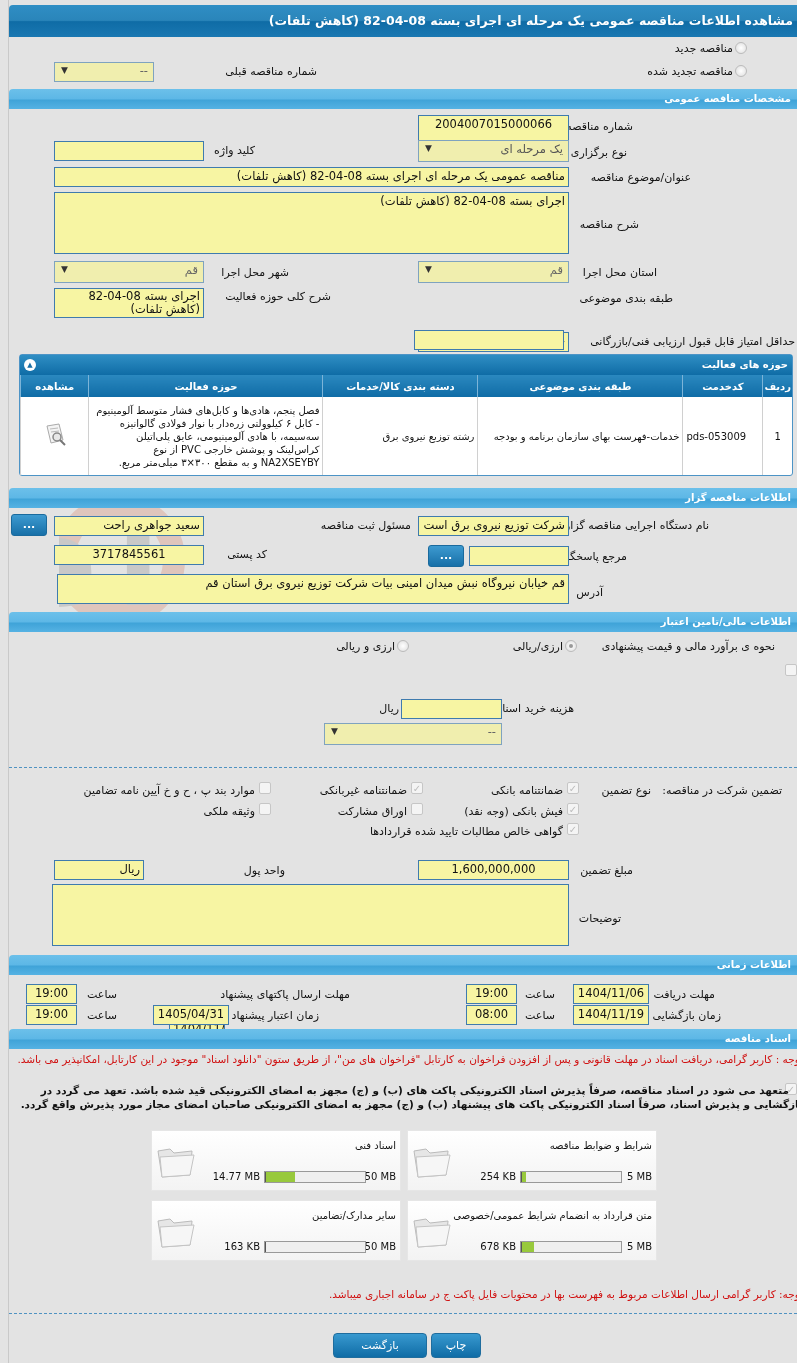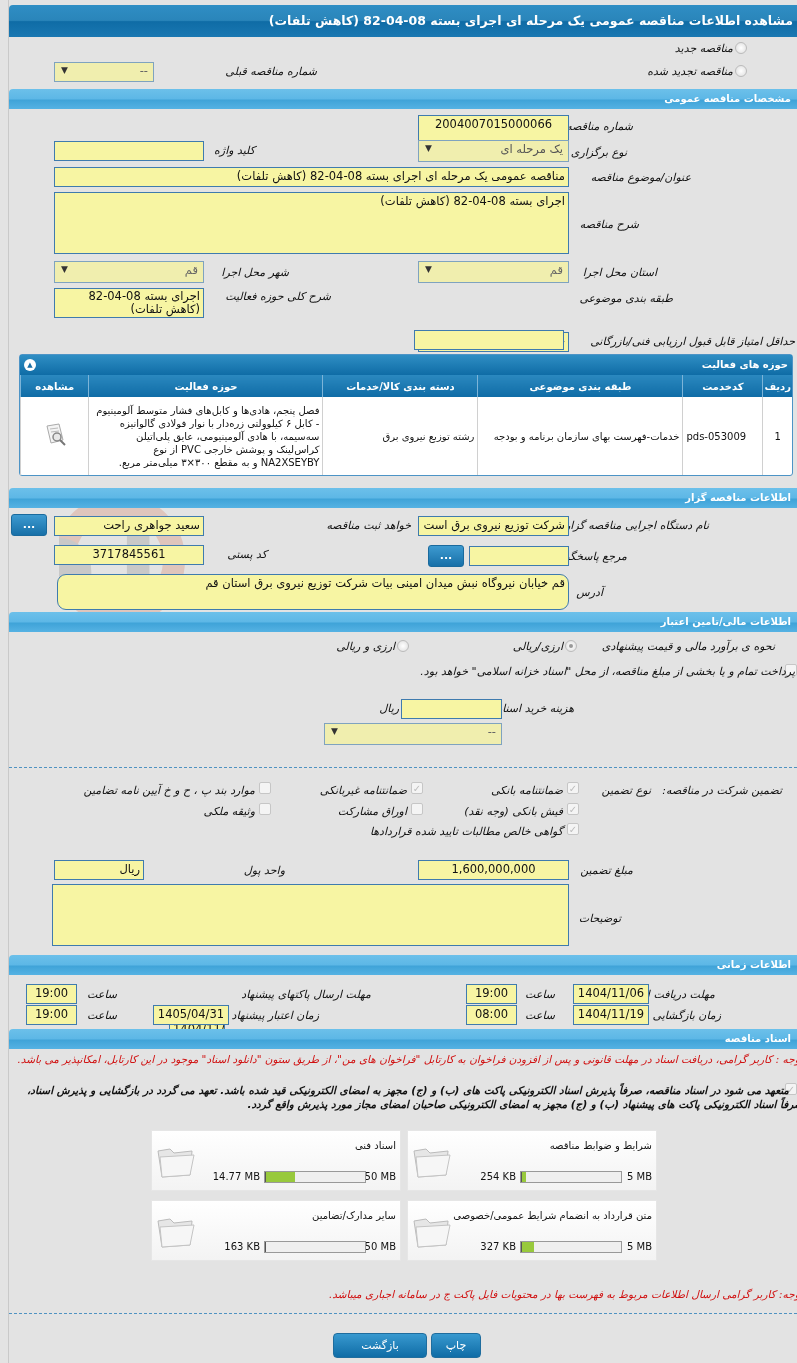--- a/index.html
+++ b/index.html
@@ -17,21 +17,21 @@
     background: linear-gradient(#2f8ec4 0%, #2a85ba 48%, #0f6ca6 52%, #1a78b2 100%);
     border-radius: 4px 0 0 0; color: #fff; font-weight: bold; font-size: 12.5px;
     padding: 8px 4px 0 0; white-space: nowrap;
   }
   .sechead {
     position: absolute; left: 0; right: 0; height: 20px;
     background: linear-gradient(#6cc0ea 0%, #5db7e6 50%, #3fa3d8 55%, #55b2e3 100%);
     border-radius: 4px 0 0 0; color: #fff; font-weight: bold; font-size: 10px;
     padding: 4px 6px 0 0; white-space: nowrap;
   }
-  .lbl { position: absolute; white-space: nowrap; font-size: 11px; color: #111; font-style: italic; }
+  .lbl { position: absolute; white-space: nowrap; font-size: 11px; color: #111; }
   .field {
     position: absolute; background: #f7f5a3; border: 1px solid #3f7bae;
     font-size: 11.5px; padding: 1px 3px; white-space: nowrap; overflow: hidden; color: #111;
   }
   .field.ltr { direction: ltr; text-align: center; }
   .field.rightnum { direction: ltr; text-align: center; }
   .select {
     position: absolute; background: #f0eeae; border: 1px solid #7fa3bf;
     font-size: 11.5px; padding: 1px 5px; color: #666;
   }
@@ -164,43 +164,42 @@
           </td>
         </tr>
       </tbody>
     </table>
   </div>
 
   <div class="sechead" style="top:488px;">اطلاعات مناقصه گزار</div>
 
   <div class="lbl" style="right:88px; top:519px;">نام دستگاه اجرایی مناقصه گزار</div>
   <div class="field" style="right:228px; top:516px; width:151px; height:20px;">شرکت توزیع نیروی برق است</div>
-  <div class="lbl" style="right:386px; top:519px;">خواهد ثبت مناقصه</div>
+  <div class="lbl" style="right:386px; top:519px;">مسئول ثبت مناقصه</div>
   <div class="field" style="left:45px; top:516px; width:150px; height:20px;">سعید جواهری راحت</div>
   <div class="btn-dots" style="left:2px; top:514px;">...</div>
 
   <div class="lbl" style="right:170px; top:550px;">مرجع پاسخگویی</div>
   <div class="field" style="right:228px; top:546px; width:100px; height:20px;"></div>
   <div class="btn-dots" style="right:333px; top:545px;">...</div>
   <div class="lbl" style="right:530px; top:548px;">کد پستی</div>
   <div class="field rightnum" style="left:45px; top:545px; width:150px; height:20px;">3717845561</div>
 
   <div class="lbl" style="right:194px; top:586px;">آدرس</div>
-  <div class="field" style="left:48px; top:574px; right:228px; height:36px;border-radius:9px;">قم خیابان نیروگاه نبش میدان امینی بیات شرکت توزیع نیروی برق استان قم</div>
+  <div class="field" style="left:48px; top:574px; right:228px; height:30px;">قم خیابان نیروگاه نبش میدان امینی بیات شرکت توزیع نیروی برق استان قم</div>
 
   <div class="sechead" style="top:612px;">اطلاعات مالی/تامین اعتبار</div>
 
   <div class="lbl" style="right:22px; top:640px;">نحوه ی برآورد مالی و قیمت پیشنهادی</div>
   <div class="radio checked" style="right:220px; top:640px;"></div>
   <div class="lbl" style="right:234px; top:640px;">ارزی/ریالی</div>
   <div class="radio" style="right:388px; top:640px;"></div>
   <div class="lbl" style="right:402px; top:640px;">ارزی و ریالی</div>
 
   <div class="cbox" style="right:0px; top:664px;"></div>
-  <div class="lbl" style="right:2px; top:665px; width:400px; white-space:normal; line-height:14px;">پرداخت تمام و یا بخشی از مبلغ مناقصه، از محل "اسناد خزانه اسلامی" خواهد بود.</div>
 
   <div class="lbl" style="right:223px; top:702px;">هزینه خرید اسناد</div>
   <div class="field" style="right:295px; top:699px; width:101px; height:20px;"></div>
   <div class="lbl" style="right:398px; top:702px;">ریال</div>
 
   <div class="select" style="right:295px; top:723px; width:178px; height:22px;">
     <span>--</span>
     <span class="chev">▼</span>
   </div>
 
@@ -234,21 +233,21 @@
   <div class="lbl" style="right:176px; top:912px;">توضیحات</div>
   <div class="field" style="left:43px; top:884px; right:228px; height:62px;"></div>
 
   <div class="sechead" style="top:955px;">اطلاعات زمانی</div>
 
   <div class="lbl" style="right:82px; top:988px;">مهلت دریافت اسناد</div>
   <div class="field ltr" style="right:148px; top:984px; width:76px; height:20px;">1404/11/06</div>
   <div class="lbl" style="right:242px; top:988px;">ساعت</div>
   <div class="field ltr" style="right:280px; top:984px; width:51px; height:20px;">19:00</div>
 
-  <div class="lbl" style="right:426px; top:988px;">مهلت ارسال پاکتهای پیشنهاد</div>
+  <div class="lbl" style="right:447px; top:988px;">مهلت ارسال پاکتهای پیشنهاد</div>
   <div class="field ltr" style="right:572px; top:984px; width:56px; height:20px;margin-top:36px;">1404/11/18</div>
   <div class="lbl" style="right:680px; top:988px;">ساعت</div>
   <div class="field ltr" style="right:720px; top:984px; width:51px; height:20px;">19:00</div>
 
   <div class="lbl" style="right:76px; top:1009px;">زمان بازگشایی پاکت ها</div>
   <div class="field ltr" style="right:148px; top:1005px; width:76px; height:20px;">1404/11/19</div>
   <div class="lbl" style="right:242px; top:1009px;">ساعت</div>
   <div class="field ltr" style="right:280px; top:1005px; width:51px; height:20px;">08:00</div>
 
   <div class="lbl" style="right:478px; top:1009px;">زمان اعتبار پیشنهاد</div>
@@ -286,21 +285,21 @@
         <path d="M2 8 L14 6 L18 10 L36 8 L34 32 L6 34 Z" fill="#e6e6e6" stroke="#bbb"></path>
         <path d="M4 14 L38 12 L34 32 L6 34 Z" fill="#f6f6f6" stroke="#c4c4c4"></path>
       </svg>
   </div>
   <div class="card" style="left:398px; top:1200px;">
     <div class="cname">متن قرارداد به انضمام شرایط عمومی/خصوصی</div>
     <div class="max">5 MB</div>
     <div class="barwrap" style="left:112px;">
         <div class="fill" style="right:auto; left:0; width:13%;"></div>
       </div>
-    <div class="used" style="left:28px;">327 KB</div>
+    <div class="used" style="left:28px;">678 KB</div>
     <svg class="folder" viewBox="0 0 40 36">
         <path d="M2 8 L14 6 L18 10 L36 8 L34 32 L6 34 Z" fill="#e6e6e6" stroke="#bbb"></path>
         <path d="M4 14 L38 12 L34 32 L6 34 Z" fill="#f6f6f6" stroke="#c4c4c4"></path>
       </svg>
   </div>
   <div class="card" style="left:142px; top:1200px;">
     <div class="cname">سایر مدارک/تضامین</div>
     <div class="max">50 MB</div>
     <div class="barwrap" style="left:112px;">
         <div class="fill" style="right:auto; left:0; width:1%;"></div>

